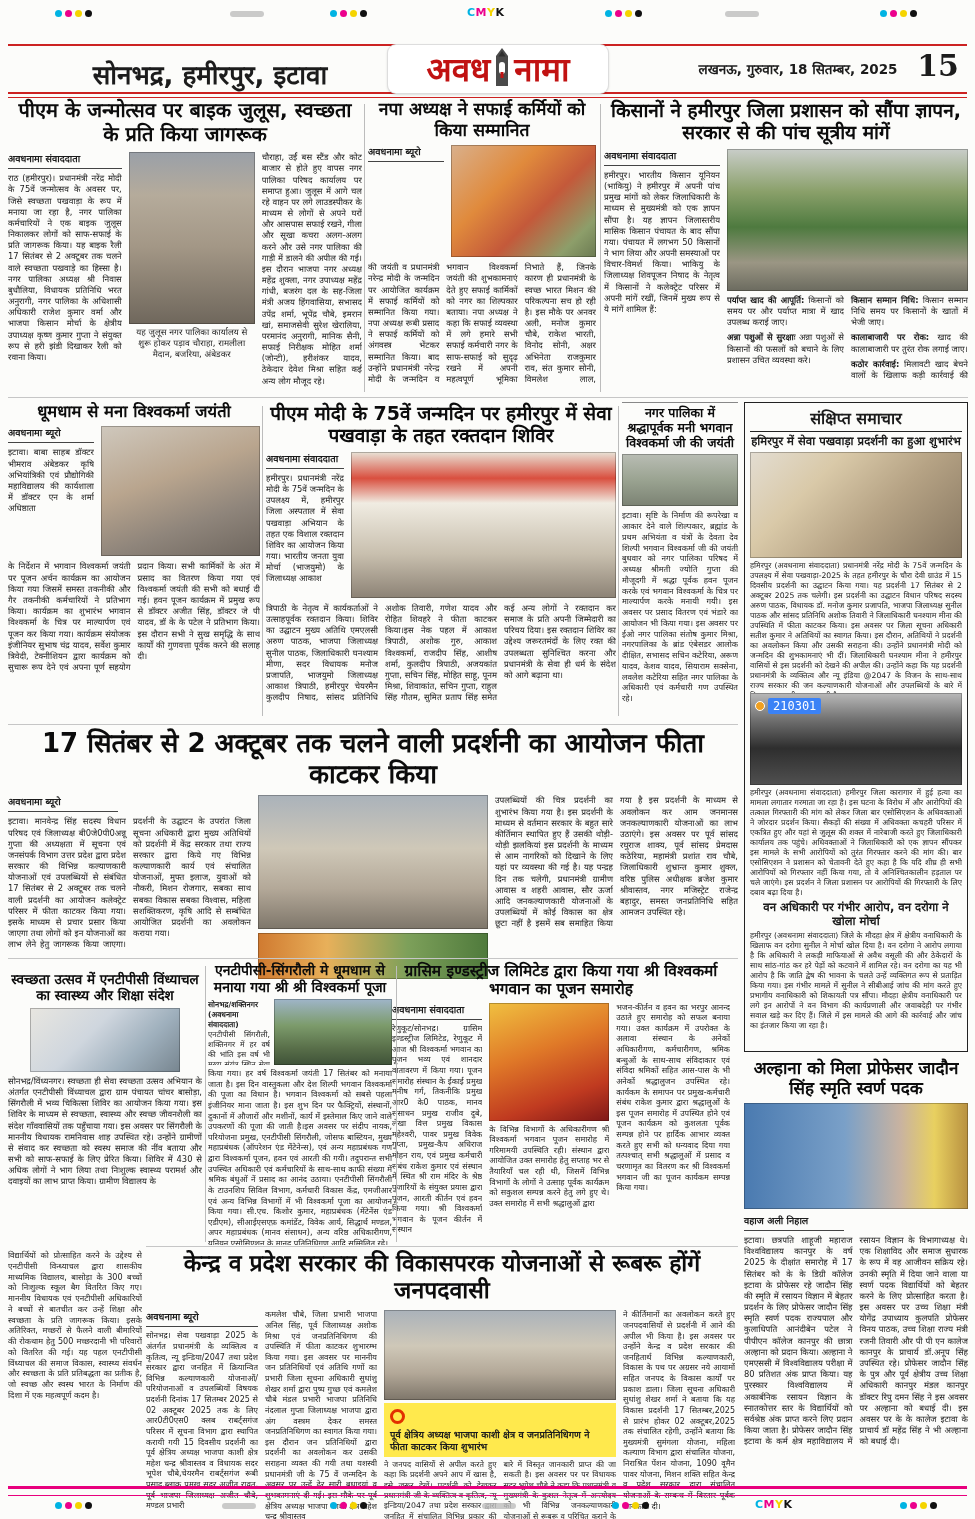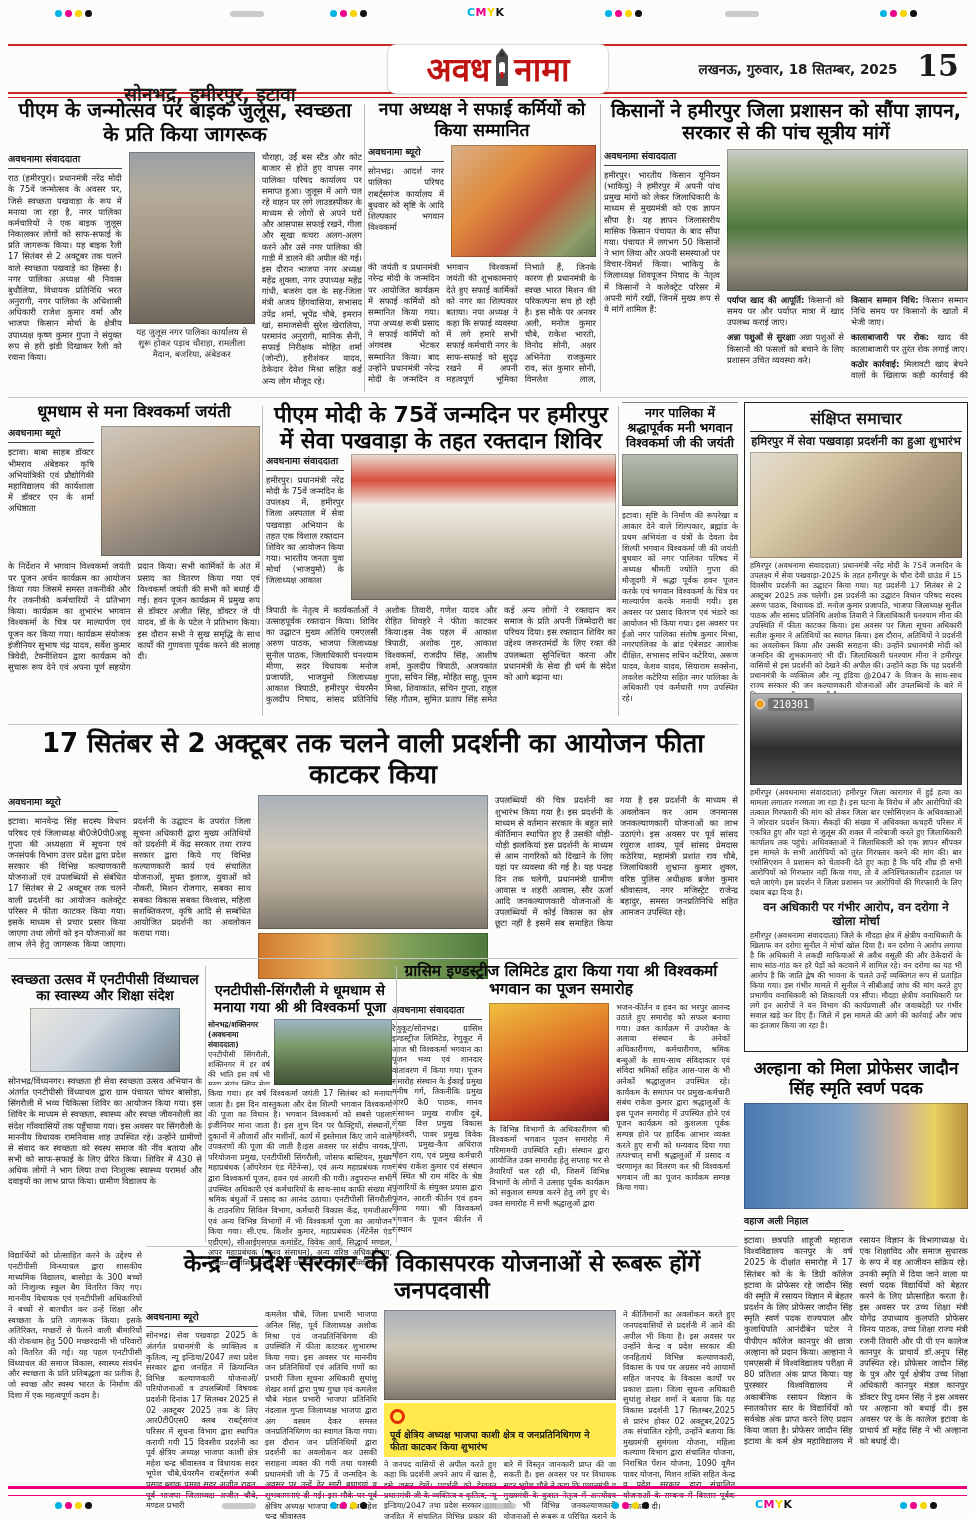--- a/index.html
+++ b/index.html
@@ -12,21 +12,21 @@
   .dc{background:#00b3e3;} .dm{background:#ec008c;} .dy{background:#f5d400;} .dk{background:#111;}
   .dash{position:absolute;top:5px;width:34px;height:6px;background:#bdbdbd;border-radius:3px;opacity:.8;}
   .cmyk{position:absolute;top:0;font-size:11px;font-weight:bold;letter-spacing:.5px;}
   .cmyk b:nth-child(1){color:#00b3e3;} .cmyk b:nth-child(2){color:#ec008c;}
   .cmyk b:nth-child(3){color:#f5d400;} .cmyk b:nth-child(4){color:#111;}
   .magrule{position:absolute;left:8px;right:8px;top:1486px;height:6px;
            border-top:3px solid #e8007d;border-bottom:1px solid #e8007d;}
   
   .hrule{position:absolute;left:8px;right:8px;height:0;border-top:2px solid #c22;}
   .hrule2{position:absolute;left:8px;right:8px;height:3px;border-top:2px solid #c22;border-bottom:1px solid #c22;}
-  .ed-left{position:absolute;left:60px;top:56px;width:300px;font-size:19px;font-weight:bold;text-align:center;margin-top:25px;}
+  .ed-left{position:absolute;left:60px;top:56px;width:300px;font-size:26px;font-weight:bold;text-align:center;}
   .ed-right{position:absolute;left:688px;top:60px;width:220px;font-size:13.5px;font-weight:bold;text-align:center;}
   .pgnum{position:absolute;right:16px;top:48px;font-family:"DejaVu Serif",serif;font-size:30px;font-weight:bold;}
   .logo{position:absolute;left:388px;top:45px;width:220px;height:48px;background:#fff;border-radius:8px;
         box-shadow:0 0 0 1px #ddd,0 1px 3px rgba(0,0,0,.25);display:flex;align-items:center;justify-content:center;gap:2px;}
   .logo .word{color:#c11212;font-size:33px;font-weight:bold;line-height:1;}
   
   .art{position:absolute;}
   .hl{font-weight:bold;color:#0c0c0c;text-align:center;line-height:1.18;}
   .byline{display:block;font-weight:bold;font-size:9.5px;border-bottom:1px solid #444;
           padding-bottom:3px;margin-bottom:4px;}
@@ -55,21 +55,21 @@
   .g-idol{background:linear-gradient(160deg,#f0c040,#e07a28 40%,#c03a20 75%,#801818);}
   .g-stage{background:linear-gradient(90deg,#4a7ab0,#7aa0c8 45%,#c9b3a0 70%,#e8d060 85%,#b89040);}
   
   .brief{position:absolute;left:744px;top:402px;width:224px;height:650px;border:1.5px solid #222;
          padding:4px 5px;box-sizing:border-box;overflow:hidden;}
   .brief-title{font-size:16px;font-weight:bold;text-align:center;border-bottom:1.5px solid #222;padding-bottom:2px;margin-bottom:3px;}
   .brief-head{font-size:11.5px;font-weight:bold;text-align:center;line-height:1.2;margin:3px 0;}
   .brief-body{font-size:7.7px;line-height:1.3;text-align:justify;overflow:hidden;}
   .ptag{position:absolute;left:5px;top:5px;display:flex;align-items:center;gap:3px;}
   .ptag .lens{width:8px;height:8px;border-radius:50%;background:#f0a020;border:1px solid #fff;}
-  .ptag .num{background:#737373;color:#fff;font-size:10px;padding:1px 5px;border-radius:2px;
+  .ptag .num{background:#3b82f6;color:#fff;font-size:12px;padding:1px 5px;border-radius:2px;
              font-family:"DejaVu Sans Mono",monospace;}
   
   .ycap{background:#ffe94d;padding:4px 6px;display:flex;gap:5px;align-items:flex-start;
         font-size:9.5px;font-weight:bold;line-height:1.25;}
   .ring{flex:0 0 auto;width:9px;height:9px;border:3px solid #e23000;border-radius:50%;margin-top:2px;}
 </style>
 </head>
 <body>
 
 <div id="sheet">
@@ -133,21 +133,20 @@
       </div>
       <div class="body" style="width:104px;height:238px;">चौराहा, उर्ई बस स्टैंड और कोट बाजार से होते हुए वापस नगर पालिका परिषद कार्यालय पर समाप्त हुआ। जुलूस में आगे चल रहे वाहन पर लगे लाउडस्पीकर के माध्यम से लोगों से अपने घरों और आसपास सफाई रखने, गीला और सूखा कचरा अलग-अलग करने और उसे नगर पालिका की गाड़ी में डालने की अपील की गई। इस दौरान भाजपा नगर अध्यक्ष महेंद्र शुक्ला, नगर उपाध्यक्ष महेंद्र गांधी, बजरंग दल के सह-जिला मंत्री अजय हिंगवासिया, सभासद उपेंद्र शर्मा, भूपेंद्र चौबे, इमरान खां, समाजसेवी सुरेश खेरालिया, परमानंद अनुरागी, मानिक सैनी, सफाई निरीक्षक मोहित शर्मा (जोन्टी), हरीशंकर यादव, ठेकेदार देवेश मिश्रा सहित कई अन्य लोग मौजूद रहे।</div>
     </div>
   </div>
 
   <div class="art" style="left:368px;top:99px;width:228px;height:294px;">
     <div class="hl" style="font-size:17.5px;margin-bottom:5px;">नपा अध्यक्ष ने सफाई कर्मियों को किया सम्मानित</div>
     <div class="row" style="height:112px;">
       <div style="width:76px;overflow:hidden;">
         <span class="byline">अवधनामा ब्यूरो</span>
-        <div class="body" style="height:92px;">सोनभद्र। आदर्श नगर पालिका परिषद राबर्ट्सगंज कार्यालय में बुधवार को सृष्टि के आदि शिल्पकार भगवान विश्वकर्मा</div>
       </div>
       <div class="photo g-saffron" style="width:145px;height:112px;"></div>
     </div>
     <div class="body cols3" style="height:130px;margin-top:5px;">की जयंती व प्रधानमंत्री नरेन्द्र मोदी के जन्मदिन पर आयोजित कार्यक्रम में सफाई कर्मियों को सम्मानित किया गया। नपा अध्यक्ष रूबी प्रसाद ने सफाई कर्मियों को अंगवस्त्र भेंटकर सम्मानित किया। बाद उन्होंने प्रधानमंत्री नरेन्द्र मोदी के जन्मदिन व भगवान विश्वकर्मा जयंती की शुभकामनाएं देते हुए सफाई कार्मिकों को नगर का शिल्पकार बताया। नपा अध्यक्ष ने कहा कि सफाई व्यवस्था में लगे हमारे सभी सफाई कर्मचारी नगर के साफ-सफाई को सुदृढ़ रखने में अपनी महत्वपूर्ण भूमिका निभाते हैं, जिनके कारण ही प्रधानमंत्री के स्वच्छ भारत मिशन की परिकल्पना सच हो रही है। इस मौके पर अनवर अली, मनोज कुमार चौबे, राकेश भारती, विनोद सोनी, अक्षर अभिनेता राजकुमार राव, संत कुमार सोनी, विमलेश लाल, रामखिलावन गुप्ता, अजीत कुमार सिंह, आकाश रावत, अमित दुबे, सुनील सिंह आदि मौजूद रहे।</div>
   </div>
 
   <div class="art" style="left:604px;top:99px;width:364px;height:294px;">
     <div class="hl" style="font-size:19px;margin-bottom:5px;">किसानों ने हमीरपुर जिला प्रशासन को सौंपा ज्ञापन, सरकार से की पांच सूत्रीय मांगें</div>
     <div class="row" style="height:238px;">
       <div style="width:116px;overflow:hidden;">
@@ -178,21 +177,21 @@
       <div style="width:86px;overflow:hidden;">
         <span class="byline">अवधनामा ब्यूरो</span>
         <div class="body" style="height:110px;">इटावा। बाबा साहब डॉक्टर भीमराव अंबेडकर कृषि अभियांत्रिकी एवं प्रौद्योगिकी महाविद्यालय की कार्यशाला में डॉक्टर एन के शर्मा अधिष्ठाता</div>
       </div>
       <div class="photo g-pooja" style="width:159px;height:130px;"></div>
     </div>
     <div class="body cols2" style="height:158px;margin-top:5px;">के निर्देशन में भगवान विश्वकर्मा जयंती पर पूजन अर्चन कार्यक्रम का आयोजन किया गया जिसमें समस्त तकनीकी और गैर तकनीकी कर्मचारियों ने प्रतिभाग किया। कार्यक्रम का शुभारंभ भगवान विश्वकर्मा के चित्र पर माल्यार्पण एवं पूजन कर किया गया। कार्यक्रम संयोजक इंजीनियर सुभाष चंद्र यादव, सर्वेश कुमार त्रिवेदी, टेक्नीशियन द्वारा कार्यक्रम को सुचारू रूप देने एवं अपना पूर्ण सहयोग प्रदान किया। सभी कार्मिकों के अंत में प्रसाद का वितरण किया गया एवं विश्वकर्मा जयंती की सभी को बधाई दी गई। हवन पूजन कार्यक्रम में प्रमुख रूप से डॉक्टर अजीत सिंह, डॉक्टर जे पी यादव, डॉ के के पटेल ने प्रतिभाग किया। इस दौरान सभी ने सुख समृद्धि के साथ कार्यों की गुणवत्ता पूर्वक करने की सलाह दी।</div>
   </div>
 
   <div class="art" style="left:266px;top:402px;width:350px;height:318px;">
-    <div class="hl" style="font-size:22px;">पीएम मोदी के 75वें जन्मदिन पर हमीरपुर में सेवा पखवाड़ा के तहत रक्तदान शिविर</div>
+    <div class="hl" style="font-size:19px;margin-bottom:5px;">पीएम मोदी के 75वें जन्मदिन पर हमीरपुर में सेवा पखवाड़ा के तहत रक्तदान शिविर</div>
     <div class="row" style="height:146px;">
       <div style="width:78px;overflow:hidden;">
         <span class="byline">अवधनामा संवाददाता</span>
         <div class="body" style="height:126px;">हमीरपुर। प्रधानमंत्री नरेंद्र मोदी के 75वें जन्मदिन के उपलक्ष्य में, हमीरपुर जिला अस्पताल में सेवा पखवाड़ा अभियान के तहत एक विशाल रक्तदान शिविर का आयोजन किया गया। भारतीय जनता युवा मोर्चा (भाजयुमो) के जिलाध्यक्ष आकाश</div>
       </div>
       <div class="photo g-blood" style="width:265px;height:146px;"></div>
     </div>
     <div class="body cols3" style="height:112px;margin-top:5px;">त्रिपाठी के नेतृत्व में कार्यकर्ताओं ने उत्साहपूर्वक रक्तदान किया। शिविर का उद्घाटन मुख्य अतिथि एमएलसी अरुण पाठक, भाजपा जिलाध्यक्ष सुनील पाठक, जिलाधिकारी घनश्याम मीणा, सदर विधायक मनोज प्रजापति, भाजयुमो जिलाध्यक्ष आकाश त्रिपाठी, हमीरपुर चेयरमैन कुलदीप निषाद, सांसद प्रतिनिधि अशोक तिवारी, गणेश यादव और रोहित शिवहरे ने फीता काटकर किया।इस नेक पहल में आकाश त्रिपाठी, अशोक गुरु, आकाश विश्वकर्मा, राजदीप सिंह, आशीष शर्मा, कुलदीप त्रिपाठी, अजयकांत गुप्ता, सचिन सिंह, मोहित साहू, पूनम मिश्रा, शिवाकांत, सचिन गुप्ता, राहुल सिंह गौतम, सुमित प्रताप सिंह समेत कई अन्य लोगों ने रक्तदान कर समाज के प्रति अपनी जिम्मेदारी का परिचय दिया। इस रक्तदान शिविर का उद्देश्य जरूरतमंदों के लिए रक्त की उपलब्धता सुनिश्चित करना और प्रधानमंत्री के सेवा ही धर्म के संदेश को आगे बढ़ाना था।</div>
   </div>
 
@@ -243,21 +242,21 @@
 
   <div class="art" style="left:8px;top:972px;width:194px;height:282px;">
     <div class="hl" style="font-size:13.5px;margin-bottom:4px;">स्वच्छता उत्सव में एनटीपीसी विंध्याचल का स्वास्थ्य और शिक्षा संदेश</div>
     <div class="photo g-health" style="width:150px;height:64px;margin:0 auto;"></div>
     <div class="body" style="height:196px;margin-top:4px;">सोनभद्र/विंध्यनगर। स्वच्छता ही सेवा स्वच्छता उत्सव अभियान के अंतर्गत एनटीपीसी विंध्याचल द्वारा ग्राम पंचायत चांचर बासोड़ा, सिंगरौली में भव्य चिकित्सा शिविर का आयोजन किया गया। इस शिविर के माध्यम से स्वच्छता, स्वास्थ्य और स्वच्छ जीवनशैली का संदेश गाँववासियों तक पहुँचाया गया। इस अवसर पर सिंगरौली के माननीय विधायक रामनिवास शाह उपस्थित रहे। उन्होंने ग्रामीणों से संवाद कर स्वच्छता को स्वस्थ समाज की नींव बताया और सभी को साफ-सफाई के लिए प्रेरित किया। शिविर में 430 से अधिक लोगों ने भाग लिया तथा निःशुल्क स्वास्थ्य परामर्श और दवाइयों का लाभ प्राप्त किया। ग्रामीण विद्यालय के</div>
   </div>
   <div class="art" style="left:8px;top:1250px;width:134px;height:260px;">
     <div class="body" style="height:258px;font-size:8.1px;">विद्यार्थियों को प्रोत्साहित करने के उद्देश्य से एनटीपीसी विन्ध्याचल द्वारा शासकीय माध्यमिक विद्यालय, बासोड़ा के 300 बच्चों को निःशुल्क स्कूल बैग वितरित किए गए। माननीय विधायक एवं एनटीपीसी अधिकारियों ने बच्चों से बातचीत कर उन्हें शिक्षा और स्वच्छता के प्रति जागरूक किया। इसके अतिरिक्त, मच्छरों से फैलने वाली बीमारियों की रोकथाम हेतु 500 मच्छरदानी भी परिवारों को वितरित की गई। यह पहल एनटीपीसी विंध्याचल की समाज विकास, स्वास्थ्य संवर्धन और स्वच्छता के प्रति प्रतिबद्धता का प्रतीक है, जो स्वच्छ और स्वस्थ भारत के निर्माण की दिशा में एक महत्वपूर्ण कदम है।</div>
   </div>
 
-  <div class="art" style="left:208px;top:962px;width:184px;height:282px;margin-top:20px;">
+  <div class="art" style="left:208px;top:962px;width:184px;height:282px;">
     <div class="hl" style="font-size:14px;margin-bottom:4px;">एनटीपीसी-सिंगरौली मे धूमधाम से मनाया गया श्री श्री विश्वकर्मा पूजा</div>
     <div class="row" style="height:66px;gap:4px;">
       <div style="width:62px;overflow:hidden;">
         <span class="byline" style="font-size:7.5px;border-bottom:none;padding-bottom:0;margin-bottom:1px;">सोनभद्र/शक्तिनगर (अवधनामा संवाददाता)</span>
         <div class="body" style="font-size:7.6px;height:46px;">एनटीपीसी सिंगरौली, शक्तिनगर में हर वर्ष की भांति इस वर्ष भी मुख्य संयंत्र स्थित सेवा भवन उद्यान में भगवान विश्वकर्मा पूजन का आयोजन</div>
       </div>
       <div class="photo g-garden" style="width:118px;height:66px;"></div>
     </div>
     <div class="body" style="height:176px;margin-top:4px;font-size:8px;">किया गया। हर वर्ष विश्वकर्मा जयंती 17 सितंबर को मनाया जाता है। इस दिन वास्तुकला और देश शिल्पी भगवान विश्वकर्मा की पूजा का विधान है। भगवान विश्वकर्मा को सबसे पहला इंजीनियर माना जाता है। इस शुभ दिन पर फैक्ट्रियों, संस्थानों, दुकानों में औजारों और मशीनों, कार्य में इस्तेमाल किए जाने वाले उपकरणों की पूजा की जाती है।इस अवसर पर संदीप नायक, परियोजना प्रमुख, एनटीपीसी सिंगरौली, जोसफ बास्टियन, मुख्य महाप्रबंधक (ऑपरेशन एंड मेंटेनेन्स), एवं अन्य महाप्रबंधक गण द्वारा विश्वकर्मा पूजन, हवन एवं आरती की गयी। तदुपरान्त सभी उपस्थित अधिकारी एवं कर्मचारियों के साथ-साथ काफी संख्या में श्रमिक बंधुओं नें प्रसाद का आनंद उठाया। एनटीपीसी सिंगरौली के टाउनशिप सिविल विभाग, कर्मचारी विकास केंद्र, एमजीआर एवं अन्य विभिन्न विभागों में भी विश्वकर्मा पूजा का आयोजन किया गया। सी.एच. किशोर कुमार, महाप्रबंधक (मेंटेनेंस एंड एडीएम), सीआईएसएफ़ कमांडेंट, विवेक आर्य, सिद्धार्थ मण्डल, अपर महाप्रबंधक (मानव संसाधन), अन्य वरिष्ठ अधिकारीगण, यूनियन एसोसिएशन के मानद प्रतिनिधिगण आदि सम्मिलित रहे।</div>
   </div>

